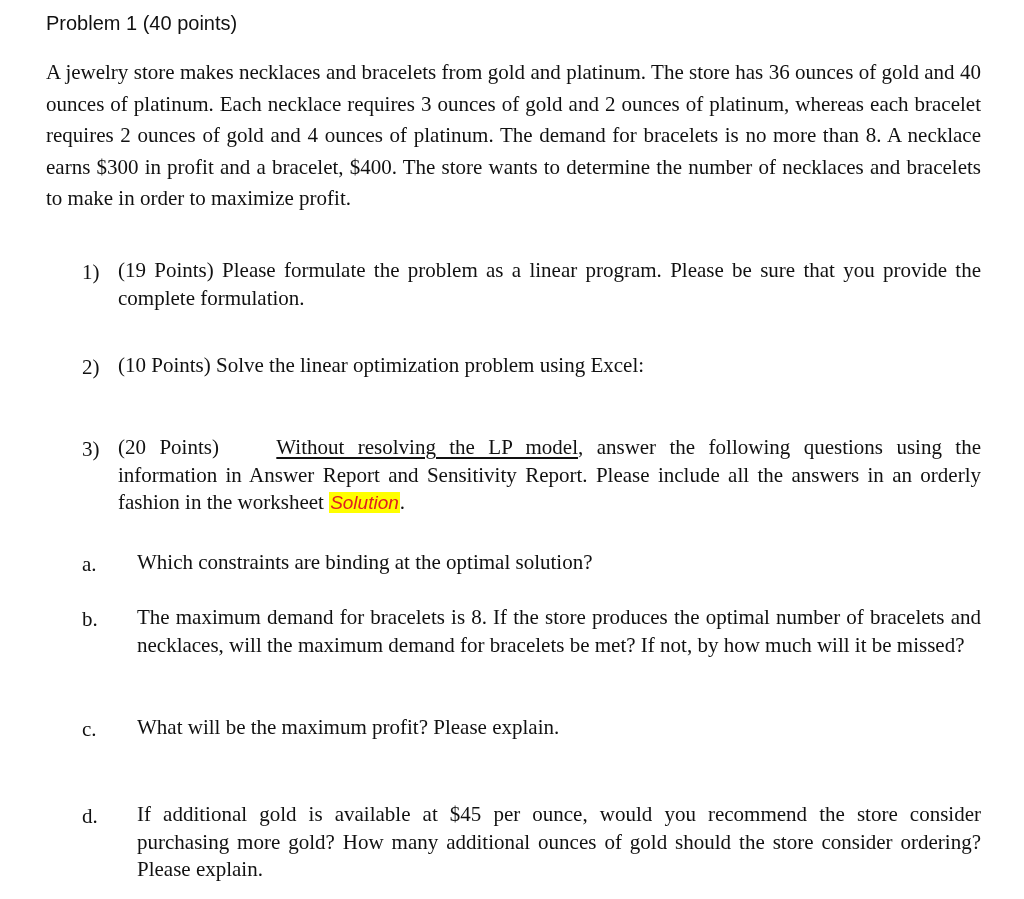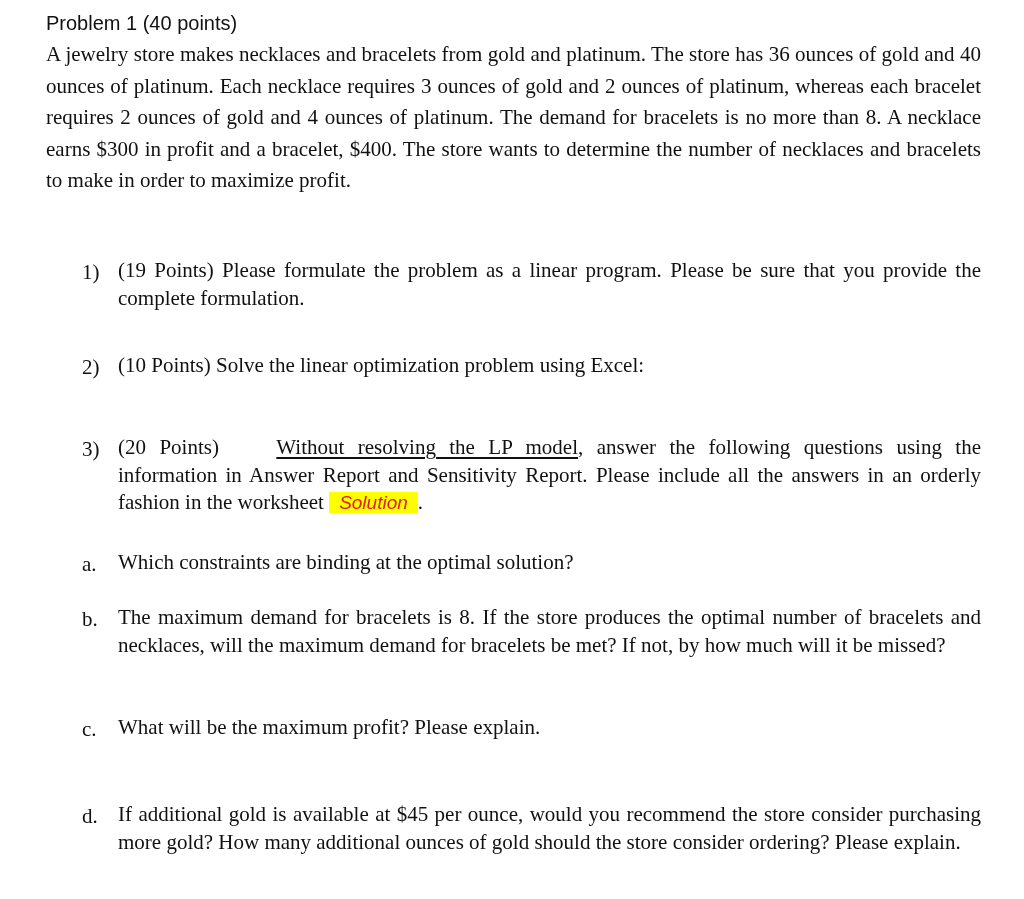--- a/index.html
+++ b/index.html
@@ -3,31 +3,31 @@
   <meta charset="utf-8">
   <style>
     html, body { margin: 0; padding: 0; background: #ffffff; }
     body { width: 1024px; height: 899px; position: relative; overflow: hidden; color: #111; }
     .title {
       position: absolute; left: 46px; top: 12px;
       font-family: "Liberation Sans", sans-serif; font-size: 20px;
       text-underline-offset: 3px;
     }
     .serif { font-family: "Liberation Serif", serif; font-size: 21px; line-height: 31.5px; text-align: justify; }
-    .intro { position: absolute; left: 46px; top: 39px; width: 935px; }
+    .intro { position: absolute; left: 46px; top: 57px; width: 935px; }
     .q { position: absolute; left: 82px; width: 899px; display: flex; }
     .q .num { width: 36px; flex: none; }
     .q .body { flex: 1; text-align: justify; line-height: 27.5px; }
     .sub { position: absolute; left: 82px; width: 899px; display: flex; }
     .sub .num { width: 36px; flex: none; }
-    .sub .body { flex: 1; text-align: justify; line-height: 27.5px; }
+    .sub .body { flex: 1; text-align: justify; line-height: 27.5px; margin-left: 19px; }
     .u { text-decoration: underline; text-underline-offset: 3px; margin-left: 44px; }
     .hl {
       background: #ffff00; color: #e02020; font-style: italic;
-      font-family: "Liberation Sans", sans-serif; font-size: 19px; padding: 0 10px;
+      font-family: "Liberation Sans", sans-serif; font-size: 19px; padding: 0 1px;
     }
   </style>
 </head>
 <body>
 
 <div class="title">Problem 1 (40 points)</div>
 
 <div class="intro serif">A jewelry store makes necklaces and bracelets from gold and platinum. The store has 36 ounces of gold and 40 ounces of platinum. Each necklace requires 3 ounces of gold and 2 ounces of platinum, whereas each bracelet requires 2 ounces of gold and 4 ounces of platinum. The demand for bracelets is no more than 8. A necklace earns $300 in profit and a bracelet, $400. The store wants to determine the number of necklaces and bracelets to make in order to maximize profit.</div>
 
 <div class="q serif" style="top:257px;">

